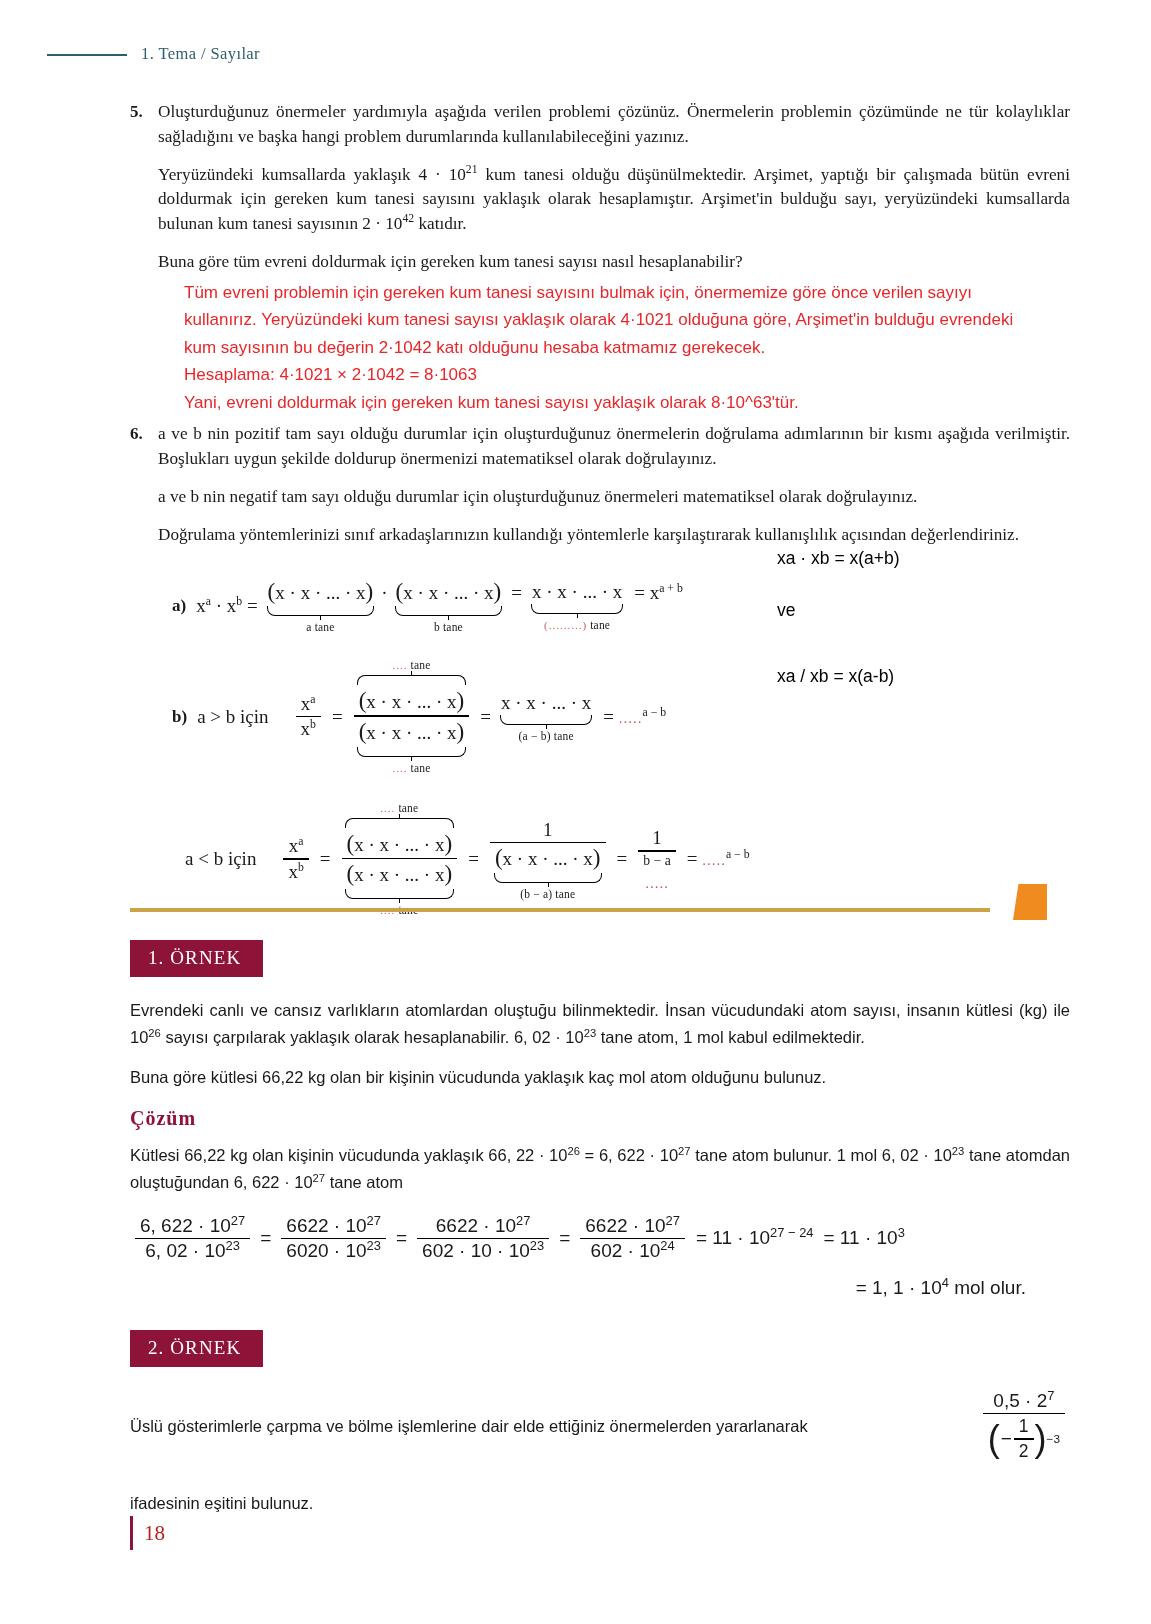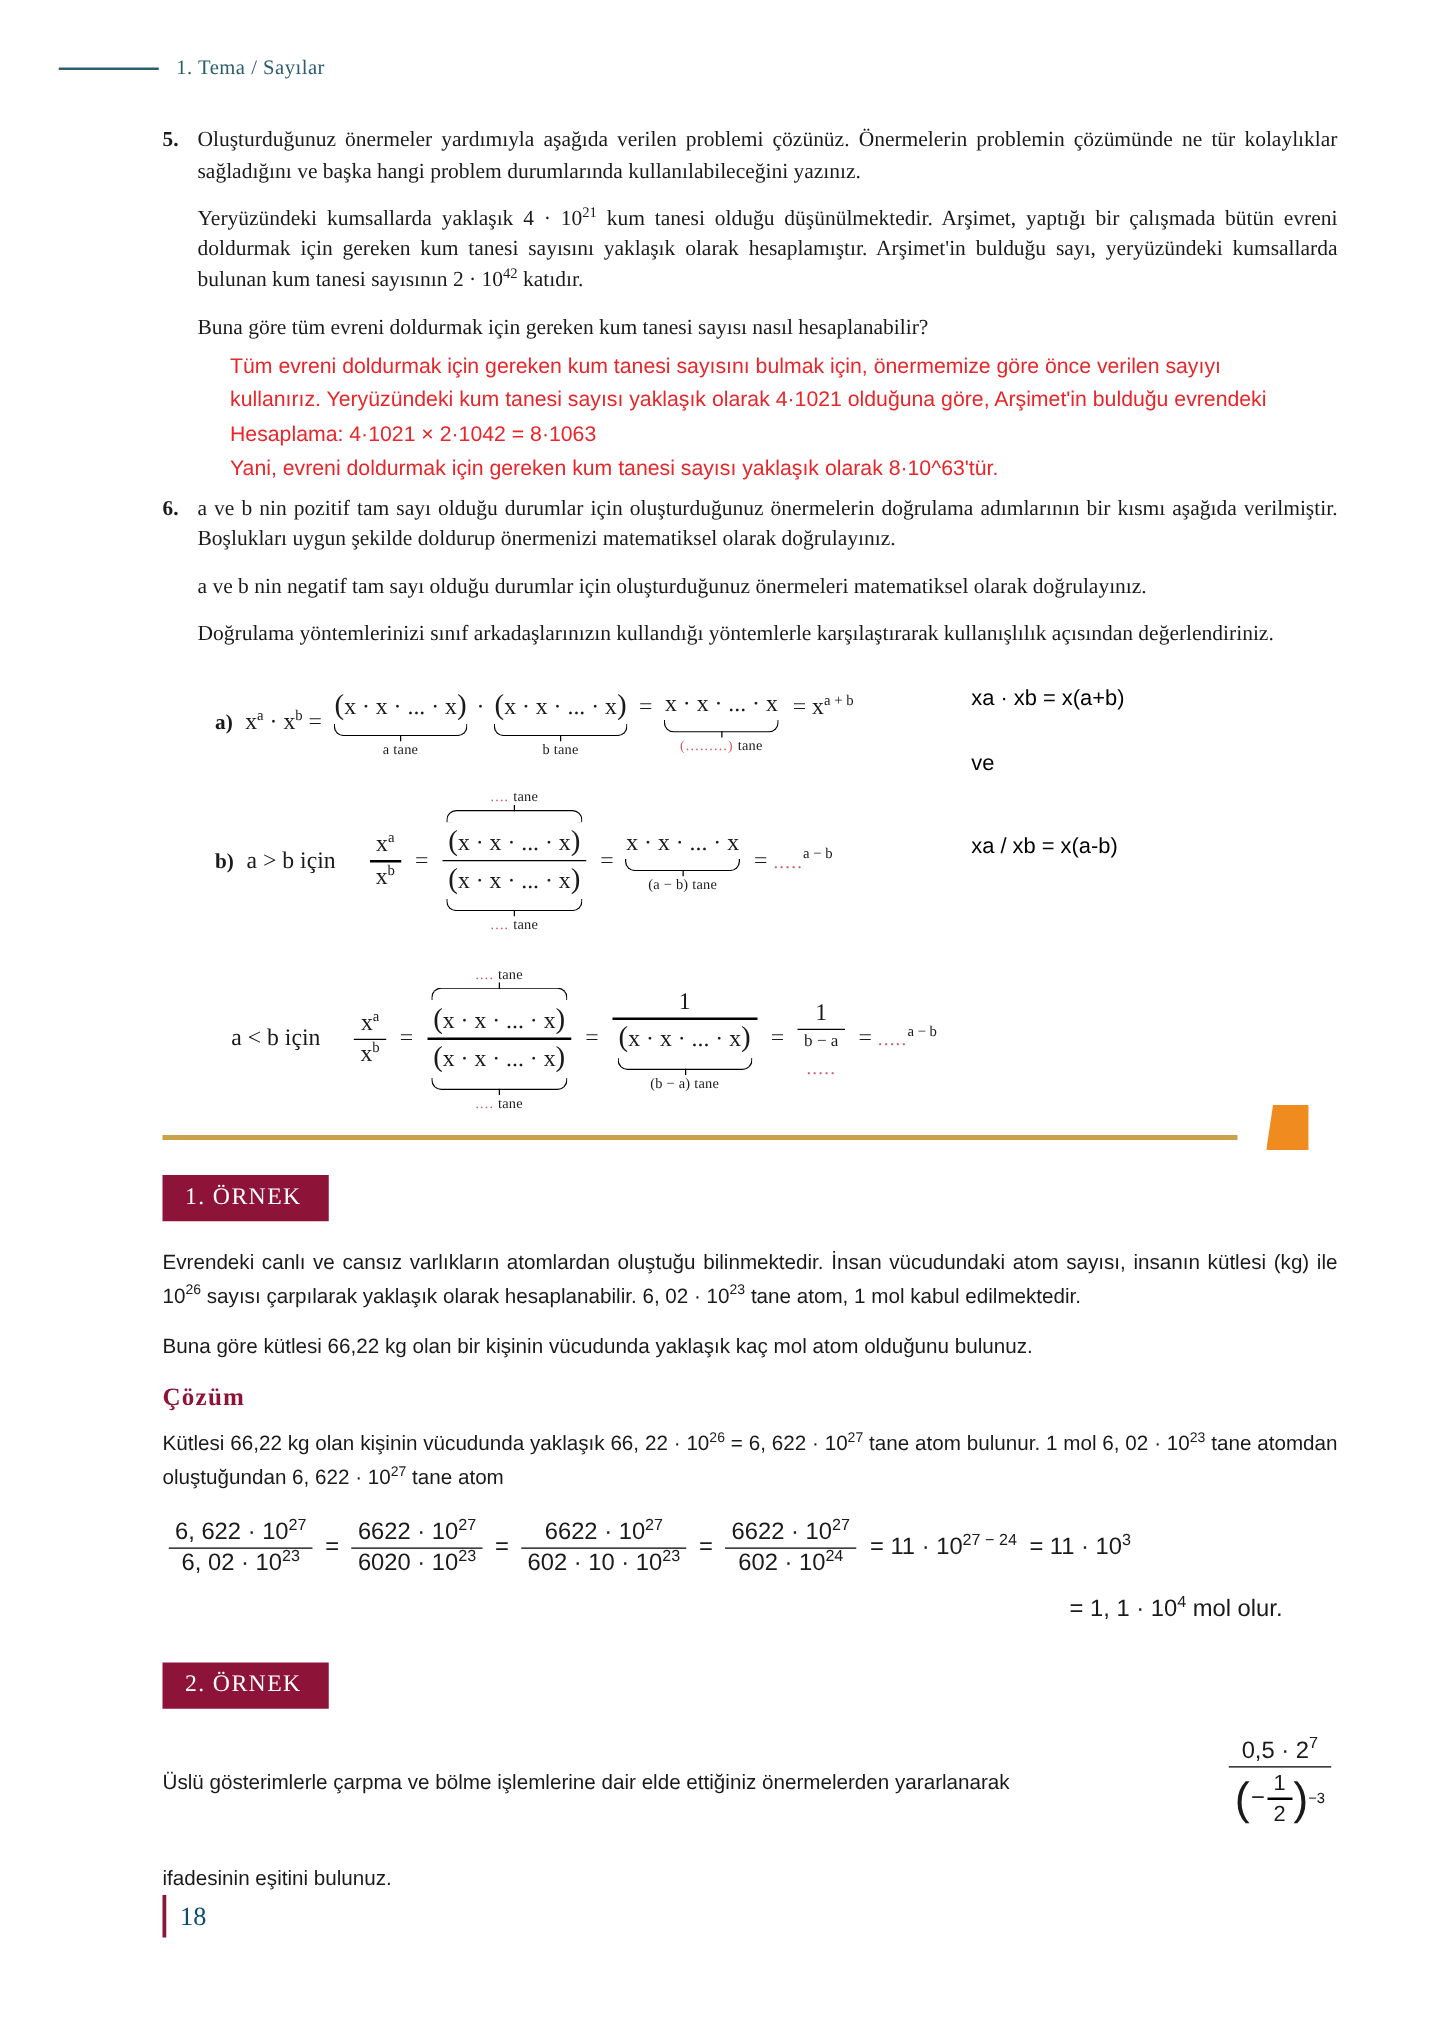--- a/index.html
+++ b/index.html
@@ -114,21 +114,21 @@
     font-size:16.5px;line-height:1.62;margin:0 0 14px 0;text-align:justify;
   }
   p.s.nj{text-align:left;}
   .sans{font-family:"Liberation Sans","DejaVu Sans",sans-serif;}
 
   
   .pagenum{
     position:absolute;left:83px;top:1516px;display:flex;align-items:center;
   }
   .pagenum .vr{width:3px;height:34px;background:#8d1338;margin-right:11px;}
-  .pagenum .n{font-family:"Liberation Serif",serif;font-size:21px;color:#0c4a6e;text-align:center;}
+  .pagenum .n{font-family:"Liberation Serif",serif;font-size:21px;color:#b91c1c;text-align:center;}
 </style>
 </head>
 <body>
 
 <div class="page">
 
   <div class="runhead">
     <div class="rule"></div>
     <div class="txt">1. Tema / Sayılar</div>
   </div>
@@ -138,22 +138,23 @@
     <div class="q">
       <div class="qnum">5.</div>
       <div class="qbody">
         <p class="t">Oluşturduğunuz önermeler yardımıyla aşağıda verilen problemi çözünüz. Önermelerin problemin çözümünde ne tür kolaylıklar sağladığını ve başka hangi problem durumlarında kullanılabileceğini yazınız.</p>
 
         <p class="t"><span>Yeryüzündeki kumsallarda yaklaşık 4 · 10</span><sup>21</sup><span> kum tanesi olduğu düşünülmektedir. Arşimet, yaptığı bir çalışmada bütün evreni doldurmak için gereken kum tanesi sayısını yaklaşık olarak hesaplamıştır. Arşimet'in bulduğu sayı, yeryüzündeki kumsallarda bulunan kum tanesi sayısının 2 · 10</span><sup>42</sup><span> katıdır.</span></p>
 
         <p class="t nj" style="margin-bottom:4px;">Buna göre tüm evreni doldurmak için gereken kum tanesi sayısı nasıl hesaplanabilir?</p>
 
         <div class="redblock red">
-          <div>Tüm evreni doldurmak için gereken kum tanesi sayısını bulmak için, önermemize göre önce verilen sayıyı</div>
+          <div>Tüm evreni problemin için gereken kum tanesi sayısını bulmak için, önermemize göre önce verilen sayıyı</div>
           <div>kullanırız. Yeryüzündeki kum tanesi sayısı yaklaşık olarak 4·1021 olduğuna göre, Arşimet'in bulduğu evrendeki</div>
+          <div>kum sayısının bu değerin 2·1042 katı olduğunu hesaba katmamız gerekecek.</div>
           <div>Hesaplama: 4·1021 × 2·1042 = 8·1063</div>
           <div>Yani, evreni doldurmak için gereken kum tanesi sayısı yaklaşık olarak 8·10^63'tür.</div>
         </div>
       </div>
     </div>
 
     <div class="q" style="margin-top:4px;">
       <div class="qnum">6.</div>
       <div class="qbody">
         <p class="t">a ve b nin pozitif tam sayı olduğu durumlar için oluşturduğunuz önermelerin doğrulama adımlarının bir kısmı aşağıda verilmiştir. Boşlukları uygun şekilde doldurup önermenizi matematiksel olarak doğrulayınız.</p>

